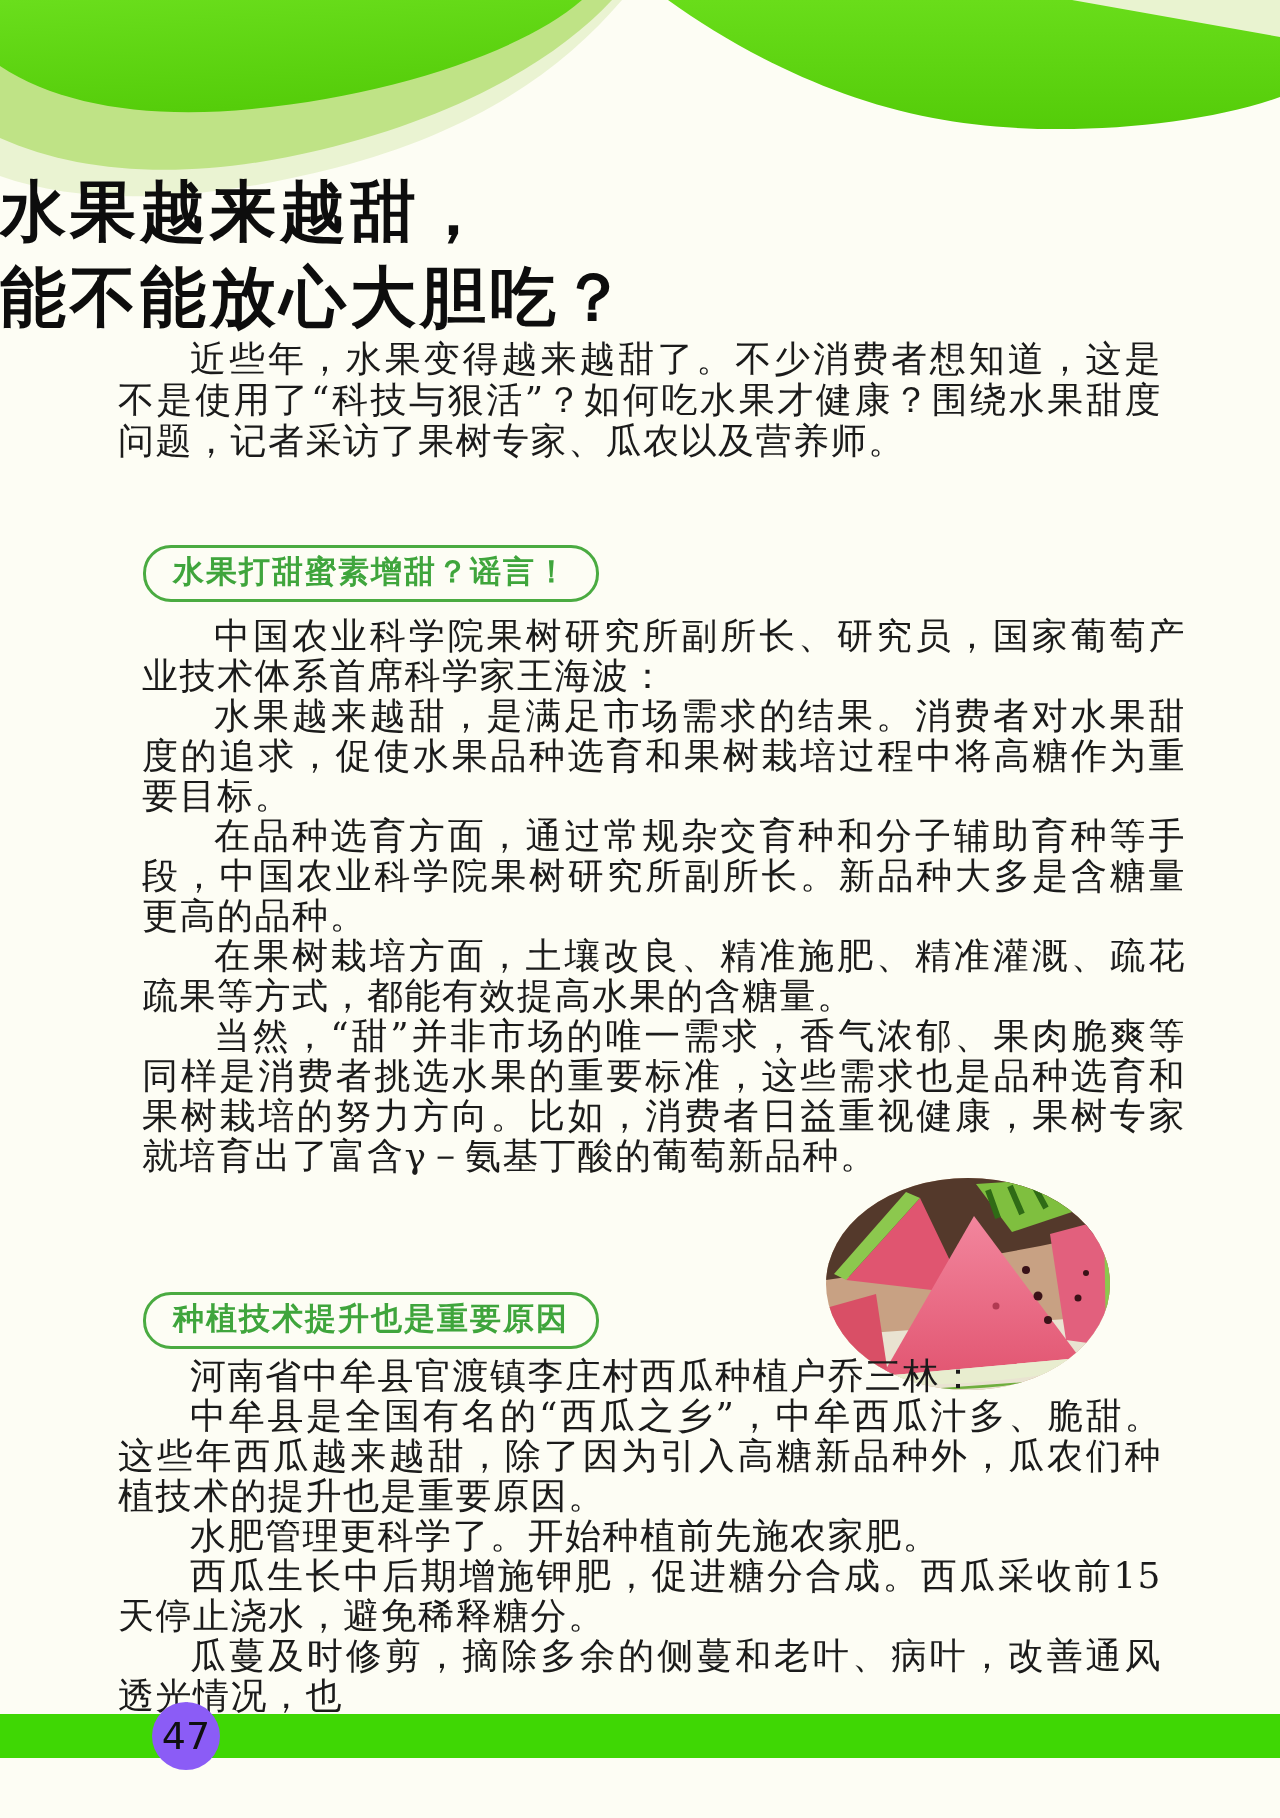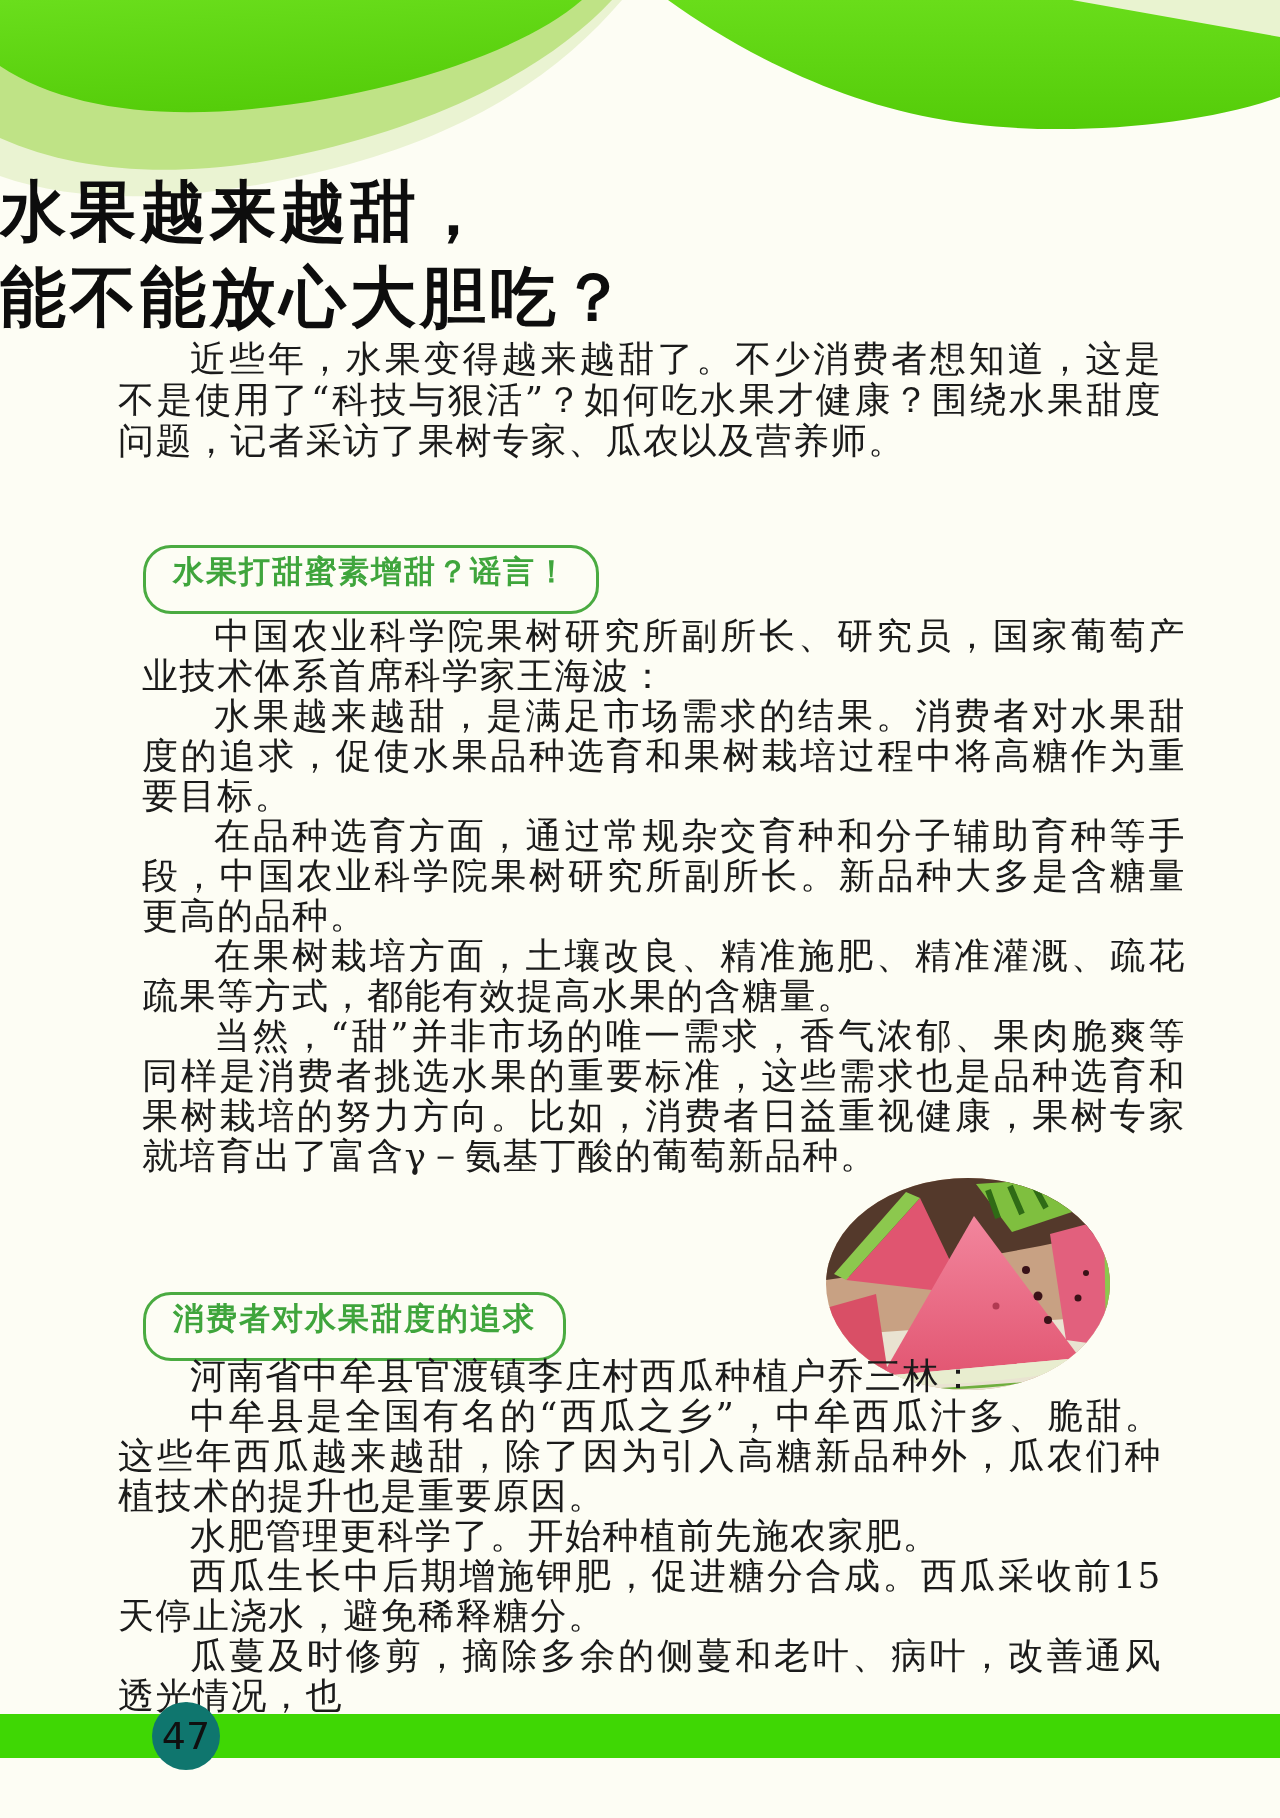--- a/index.html
+++ b/index.html
@@ -24,34 +24,34 @@
     text-align:justify;color:#1b1b1b;
   }
   .bodytext p{margin:0;text-indent:2em;}
   .intro{top:338px;}
   .sec1{top:616px;line-height:40px;margin-left:24px;}
   .sec2{top:1356px;line-height:40px;}
   
   .pill{
     display:inline-block;
     border:3px solid #4aab41;border-radius:28px;
-    padding:3px 27px 18px 27px;
+    padding:3px 27px 6px 27px;
     font-family:"DejaVu Sans", sans-serif;font-weight:bold;
     font-size:31px;letter-spacing:2px;color:#3fa53c;
     background:transparent;white-space:nowrap;
   }
   .pill1{left:143px;top:545px;}
   .pill2{left:143px;top:1292px;}
   
   .melon{left:826px;top:1178px;width:284px;height:212px;}
   
   .bottom-bar{left:0;top:1714px;width:1280px;height:44px;background:#3fd704;}
   .page-circle{
     left:152px;top:1702px;width:68px;height:68px;border-radius:50%;
-    background:#0f766e;display:flex;align-items:center;justify-content:center;
+    background:#8b5cf6;display:flex;align-items:center;justify-content:center;
     font-family:"DejaVu Sans", sans-serif;font-size:38px;color:#101010;
   }
 </style>
 </head>
 <body>
 
 <svg class="abs top-deco" viewBox="0 0 1280 232" xmlns="http://www.w3.org/2000/svg" aria-hidden="true">
   <defs>
     <linearGradient id="gL" x1="0" y1="0" x2="0.3" y2="1">
       <stop offset="0" stop-color="#6ade1c"></stop>
@@ -127,21 +127,21 @@
     <path d="M56,198 L254,180 L256,191 C180,204 118,208 54,206 Z" fill="#e8edcf"></path>
     <path d="M54,206 C120,216 192,212 256,191 L258,200 L58,214 Z" fill="#6fae3e"></path>
     <circle cx="200" cy="92" r="4" fill="#3a1218"></circle>
     <circle cx="212" cy="118" r="4.5" fill="#3a1218"></circle>
     <circle cx="222" cy="142" r="4" fill="#3a1218"></circle>
     <circle cx="170" cy="128" r="3.5" fill="#b13a52"></circle>
   </g>
 </svg>
 
 <div class="abs pill pill2">
-  <span>消费者对水果甜度的追求</span>
+  <span>种植技术提升也是重要原因</span>
 </div>
 
 <div class="abs bodytext sec2">
   <p>河南省中牟县官渡镇李庄村西瓜种植户乔三林：</p>
   <p>中牟县是全国有名的“西瓜之乡”，中牟西瓜汁多、脆甜。这些年西瓜越来越甜，除了因为引入高糖新品种外，瓜农们种植技术的提升也是重要原因。</p>
   <p>水肥管理更科学了。开始种植前先施农家肥。</p>
   <p>西瓜生长中后期增施钾肥，促进糖分合成。西瓜采收前15天停止浇水，避免稀释糖分。</p>
   <p>瓜蔓及时修剪，摘除多余的侧蔓和老叶、病叶，改善通风透光情况，也</p>
 </div>
 

